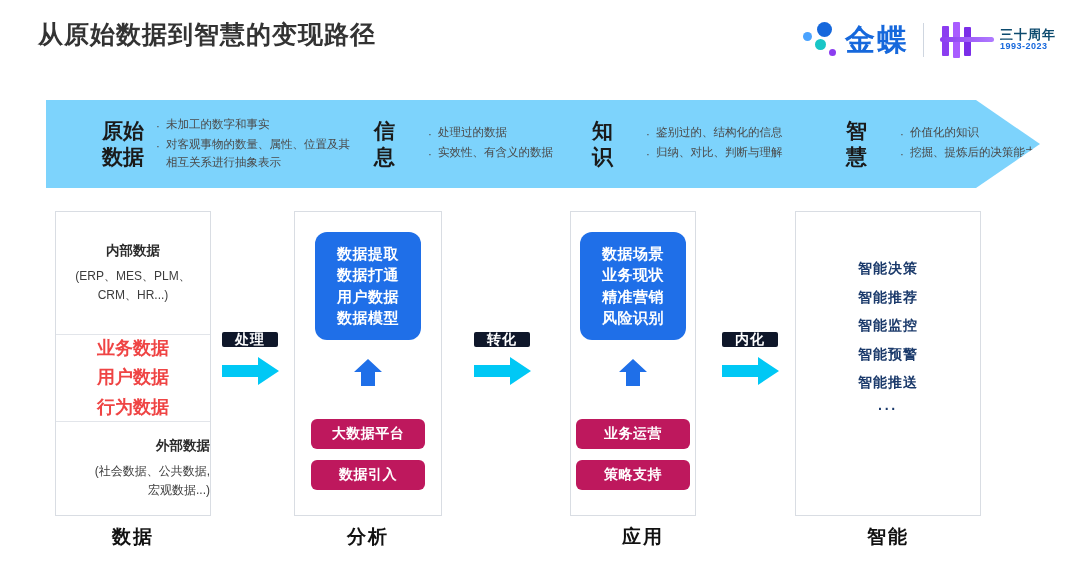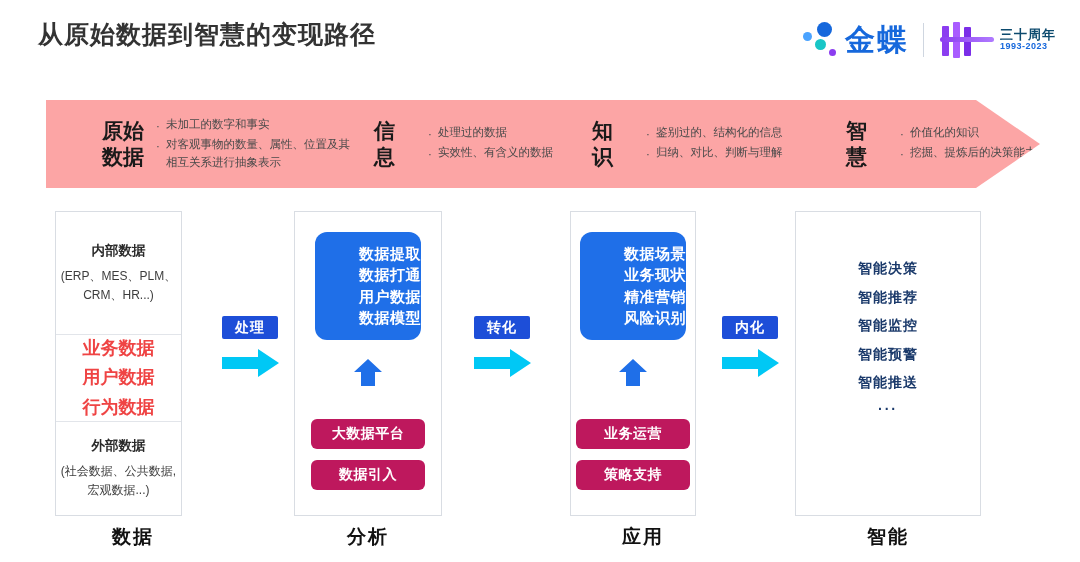--- a/index.html
+++ b/index.html
@@ -26,21 +26,21 @@
   .anniv-bar{position:absolute;width:7px;border-radius:1px;}
   #anniv-sweep{position:absolute;left:2px;top:17px;width:54px;height:5px;border-radius:3px;
     background:linear-gradient(90deg,#8b3df0,#b07bff);}
   #anniv-text{margin-left:6px;line-height:1.05;}
   #anniv-title{font-size:13px;font-weight:bold;color:#0c4a6e;letter-spacing:1px;}
   #anniv-years{font-size:9px;font-weight:bold;color:#1668dc;letter-spacing:0.5px;}
 
   
   #banner{
     position:absolute;left:46px;top:100px;width:994px;height:88px;
-    background:#fca5a5;
+    background:#7dd3fc;
     clip-path:polygon(0 0, 930px 0, 994px 44px, 930px 88px, 0 88px);
   }
   .stage{position:absolute;top:0;height:88px;display:flex;align-items:center;}
   .stage-name{
     font-size:21px;font-weight:bold;color:#1a1a1a;line-height:1.22;
     width:42px;text-align:left;white-space:pre-line;
   }
   .stage-bullets{margin-left:6px;}
   .bullet-row{display:flex;align-items:flex-start;line-height:1.55;}
   .bullet-dot{color:#555;font-size:13px;width:16px;flex:none;text-align:center;}
@@ -48,40 +48,40 @@
   #stage-0{left:56px;}
   #stage-1{left:328px;}
   #stage-2{left:546px;}
   #stage-3{left:800px;}
 
   
   .card{
     position:absolute;top:211px;height:305px;
     background:#ffffff;border:1px solid #d9dde3;box-sizing:border-box;
   }
-  #card-0{left:55px;width:127px;}
+  #card-0{left:55px;width:156px;}
   #card-1{left:294px;width:148px;}
   #card-2{left:570px;width:126px;}
   #card-3{left:795px;width:186px;}
 
   
   .seg{box-sizing:border-box;display:flex;flex-direction:column;
        align-items:center;justify-content:center;text-align:center;}
   #seg-top{height:122px;width:100%;}
   #seg-mid{height:88px;width:100%;border-top:1px solid #e2e5ea;border-bottom:1px solid #e2e5ea;}
-  #seg-bot{height:93px;width:100%;}
+  #seg-bot{height:93px;width:100%;align-items:flex-end;}
   .seg-title{font-size:13.5px;font-weight:bold;color:#2b2b2b;margin-bottom:7px;}
   .seg-line{font-size:12px;color:#3d3d3d;line-height:1.55;}
   .seg-gray{font-size:18px;font-weight:bold;color:#ef4444;line-height:1.62;}
 
   
   .blue-box{
     position:absolute;left:50%;transform:translateX(-50%);top:20px;
     width:106px;border-radius:12px;background:#1f6fe8;
-    padding:11px 0 12px;text-align:right;
+    padding:11px 0 12px;text-align:center;
   }
   .blue-box .bl{font-size:15px;color:#ffffff;font-weight:bold;line-height:1.42;letter-spacing:0.5px;}
   .up-arrow{position:absolute;left:50%;transform:translateX(-50%);top:145px;width:30px;height:30px;}
   .pill{
     position:absolute;left:50%;transform:translateX(-50%);
     width:114px;height:30px;border-radius:6px;background:#be185d;
     display:flex;align-items:center;justify-content:center;
     font-size:14px;font-weight:bold;color:#ffffff;letter-spacing:0.5px;
   }
   .pill-a{top:207px;}
@@ -91,23 +91,23 @@
   #smart-list{position:absolute;left:0;top:42px;width:100%;text-align:center;}
   .smart-item{font-size:14px;font-weight:bold;color:#1b3a6b;line-height:2.04;letter-spacing:1px;}
   .smart-ellipsis{font-size:14px;font-weight:bold;color:#1b3a6b;letter-spacing:2px;line-height:1.8;}
 
   
   .conn{position:absolute;width:64px;}
   #conn-0{left:222px;top:316px;}
   #conn-1{left:474px;top:316px;}
   #conn-2{left:722px;top:316px;}
   .conn-badge{
-    width:56px;height:23px;background:#1d4ed8;border-radius:2px;
+    width:56px;height:15px;background:#0f172a;border-radius:2px;
     display:flex;align-items:center;justify-content:center;
-    font-size:14px;font-weight:bold;color:#ffffff;letter-spacing:1px;
+    font-size:14px;font-weight:bold;color:#ffffff;letter-spacing:1px;margin-top:16px;
   }
   .conn-arrow{margin-top:9px;width:58px;height:30px;}
 
   
   .foot-label{
     position:absolute;top:524px;font-size:19px;font-weight:bold;color:#111111;
     text-align:center;letter-spacing:2px;
   }
   #foot-0{left:55px;width:156px;}
   #foot-1{left:294px;width:148px;}

